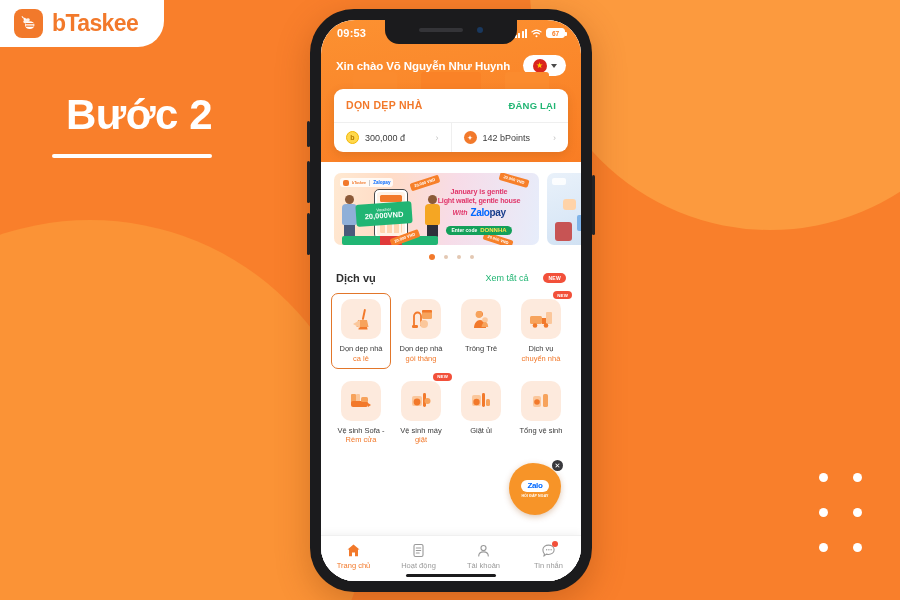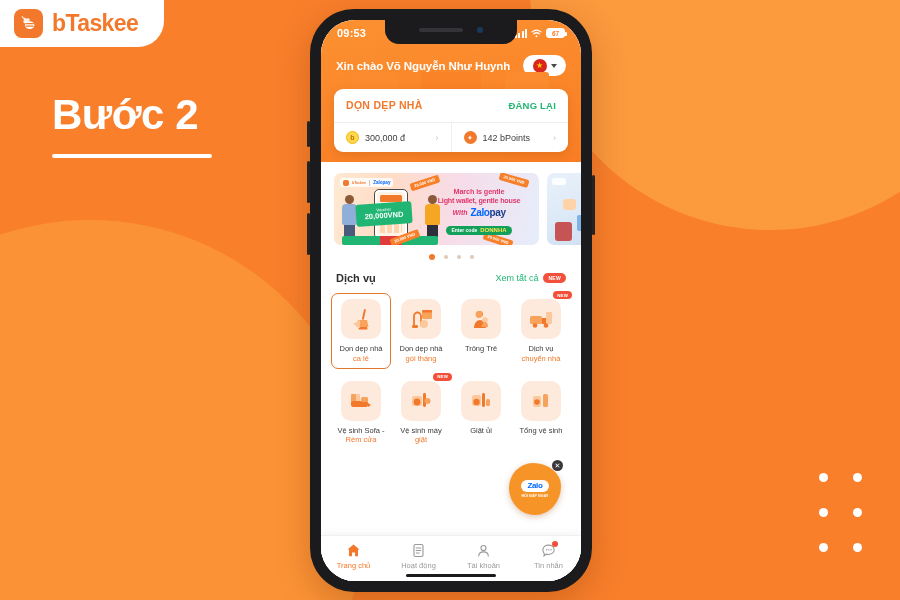--- a/index.html
+++ b/index.html
@@ -38,21 +38,21 @@
     background: #F2792B;
     display: flex; align-items: center; justify-content: center;
     flex: 0 0 auto;
   }
   .logo-text {
     color: #F2792B; font-size: 23px; font-weight: bold;
     letter-spacing: -0.6px; line-height: 1;
   }
 
   
-  .step-block { position: absolute; left: 52px; top: 92px; z-index: 4; }
+  .step-block { position: absolute; left: 52px; top: 92px; z-index: 4; text-align: right; }
   .step-title {
     color: #FFFFFF; font-size: 42px; font-weight: bold;
     letter-spacing: -0.5px; line-height: 1.1;
   }
   .step-rule {
     margin-top: 16px; width: 160px; height: 4px;
     background: #FFFFFF; border-radius: 2px;
   }
 
   
@@ -277,21 +277,21 @@
   }
   .dots i { width:4px;height:4px;border-radius:50%;background:#E3C8B3;display:block; }
   .dots i.on { width:6px;height:6px;background:#F2792B; }
 
   
   .svc-head {
     display:flex; align-items:center; justify-content:space-between;
     padding: 2px 15px 9px 15px;
   }
   .svc-title { font-size:11px; font-weight:bold; color:#2e2e2e; }
-  .svc-right { display:flex; align-items:center; gap:5px;margin-left:37px; }
+  .svc-right { display:flex; align-items:center; gap:15px;margin-left:37px; }
   .svc-all { font-size:9px; color:#21B573; }
   .badge-new {
     background:#F2503A; color:#fff; font-size:5px; font-weight:bold;
     border-radius:7px; padding:2px 5px; letter-spacing:.3px;
   }
 
   .svc-grid {
     display:grid; grid-template-columns: repeat(4, 1fr);
     padding: 0 10px; row-gap: 6px;
   }
@@ -504,21 +504,21 @@
               </div>
               <div class="podium"></div>
             </div>
 
             <div class="tag20 tag-a">20.000 VND</div>
             <div class="tag20 tag-b">20.000 VND</div>
             <div class="tag20 tag-c">20.000 VND</div>
             <div class="tag20 tag-d">20.000 VND</div>
 
             <div class="banner-copy">
-              <div class="bc-l1">March is gentle</div>
+              <div class="bc-l1">January is gentle</div>
               <div class="bc-l2">Light wallet, gentle house</div>
               <div class="bc-zalo">
                 <span class="bc-with">With</span>
                 <span class="bc-zt"><em style="font-style:normal">Zalo</em><span>pay</span></span>
               </div>
               <div class="bc-code">
                 <span class="c1">Enter code</span>
                 <span class="c2">DONNHA</span>
               </div>
             </div>

